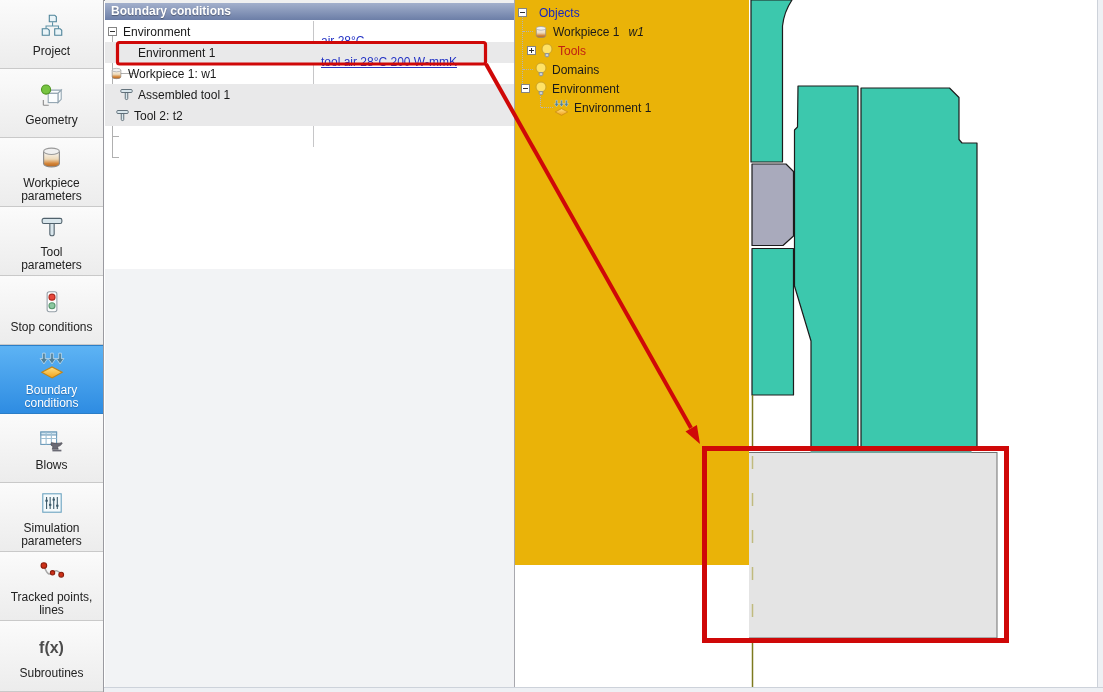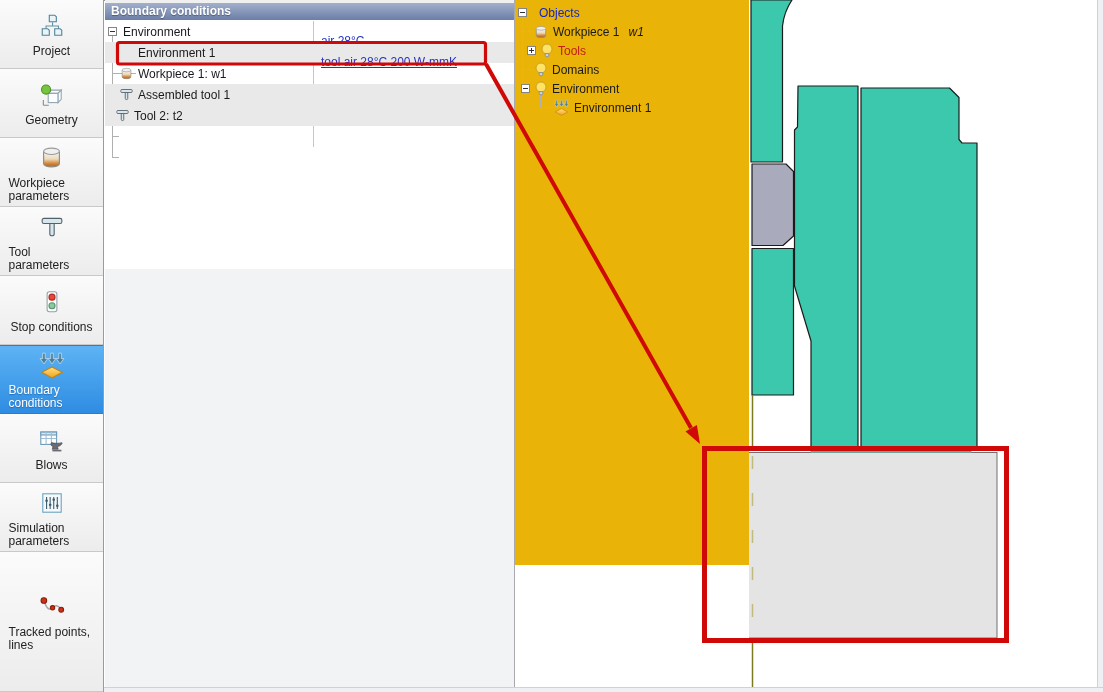--- a/index.html
+++ b/index.html
@@ -9,21 +9,21 @@
          box-shadow: inset 0 0 0 1px #8d8d93; }
 
   
   .sidebar { position:absolute; left:0; top:0; width:104px; height:692px;
              background:#f2f2f2; display:flex; flex-direction:column; border-right:1px solid #9a9aa0; }
   .sb-btn { flex:0 0 69px; display:flex; flex-direction:column; align-items:center; justify-content:center;
             gap:3px; background:linear-gradient(180deg,#fbfbfb,#ececec); border-bottom:1px solid #c9c9c9;
             cursor:default; }
   .sb-btn:last-child { flex:1 1 auto; }
   .sb-icon { height:32px; display:flex; align-items:center; justify-content:center; }
-  .sb-label { max-width:86px; line-height:13px; color:#222; }
+  .sb-label { max-width:86px; text-align:center; line-height:13px; color:#222; }
   .sb-btn.selected { background:linear-gradient(180deg,var(--selected-blue-top),var(--selected-blue-bottom));
                      border-top:1px solid #2b7ec7; border-bottom:1px solid #2b7ec7; }
   .sb-btn.selected .sb-label { color:#fff; text-shadow:0 1px 1px rgba(0,40,90,.35); }
   .fx { font-weight:bold; font-size:16px; color:#4c4c4c; letter-spacing:0; }
 
   
   .middle { position:absolute; left:105px; top:0; width:409px; height:692px; background:#fff; }
   .middle::after { content:""; position:absolute; right:-1px; top:0; width:1px; height:692px; background:#a8a8ae; }
   .panel-top-strip { position:absolute; left:0; top:0; width:100%; height:3px; background:#f0f0f0; }
   .hdr-bar { position:absolute; left:0; width:100%; height:17px;
@@ -191,20 +191,26 @@
         <svg width="26" height="26" viewBox="0 0 24 24">
           <path d="M4.5,6 C7,13.5 9.5,15.5 12.5,12.5 C15,10 17.5,9.8 20.5,14.5" fill="none" stroke="#a8a8a8" stroke-width="1.4"></path>
           <circle cx="4.5" cy="6" r="2.6" fill="#cc3018" stroke="#8a1c0c"></circle>
           <circle cx="12.5" cy="12.7" r="2" fill="#cc3018" stroke="#8a1c0c"></circle>
           <circle cx="20.5" cy="14.5" r="2.2" fill="#cc3018" stroke="#8a1c0c"></circle>
         </svg>
       </span>
       <span class="sb-label">Tracked points, lines</span>
     </div>
 
+    <div class="sb-btn">
+      <span class="sb-icon">
+        <span class="fx">f(x)</span>
+      </span>
+      <span class="sb-label">Subroutines</span>
+    </div>
   </div>
 
   <div class="middle">
     <div class="panel-top-strip"></div>
     <div class="hdr-bar" style="top:3px">Boundary conditions</div>
 
     <div class="bc-rows">
       <div class="col-div"></div>
 
       <div class="tree-line" style="left:7px;top:15px;width:1px;height:121px"></div>
@@ -227,21 +233,21 @@
       <div class="bc-row alt">
         <div class="cell-name" style="padding-left:33px">
           <span>Environment 1</span>
         </div>
         <div class="cell-val">
             <span class="link">tool air 28°C 200 W-mmK</span>
           </div>
       </div>
 
       <div class="bc-row">
-        <div class="cell-name" style="padding-left:14px">
+        <div class="cell-name" style="padding-left:4px">
           <span class="ico">
             <svg width="15" height="15" viewBox="0 0 24 24">
               <path d="M5,6.5 v11 a7,2.8 0 0 0 14,0 v-11" fill="url(#wpg)" stroke="#8a8a8a"></path>
               <ellipse cx="12" cy="6.5" rx="7" ry="2.8" fill="#f0f0f0" stroke="#9a9a9a"></ellipse>
             </svg>
           </span>
           <span style="margin-left:4px">Workpiece 1: w1</span>
         </div>
         <div class="cell-val"></div>
       </div>

